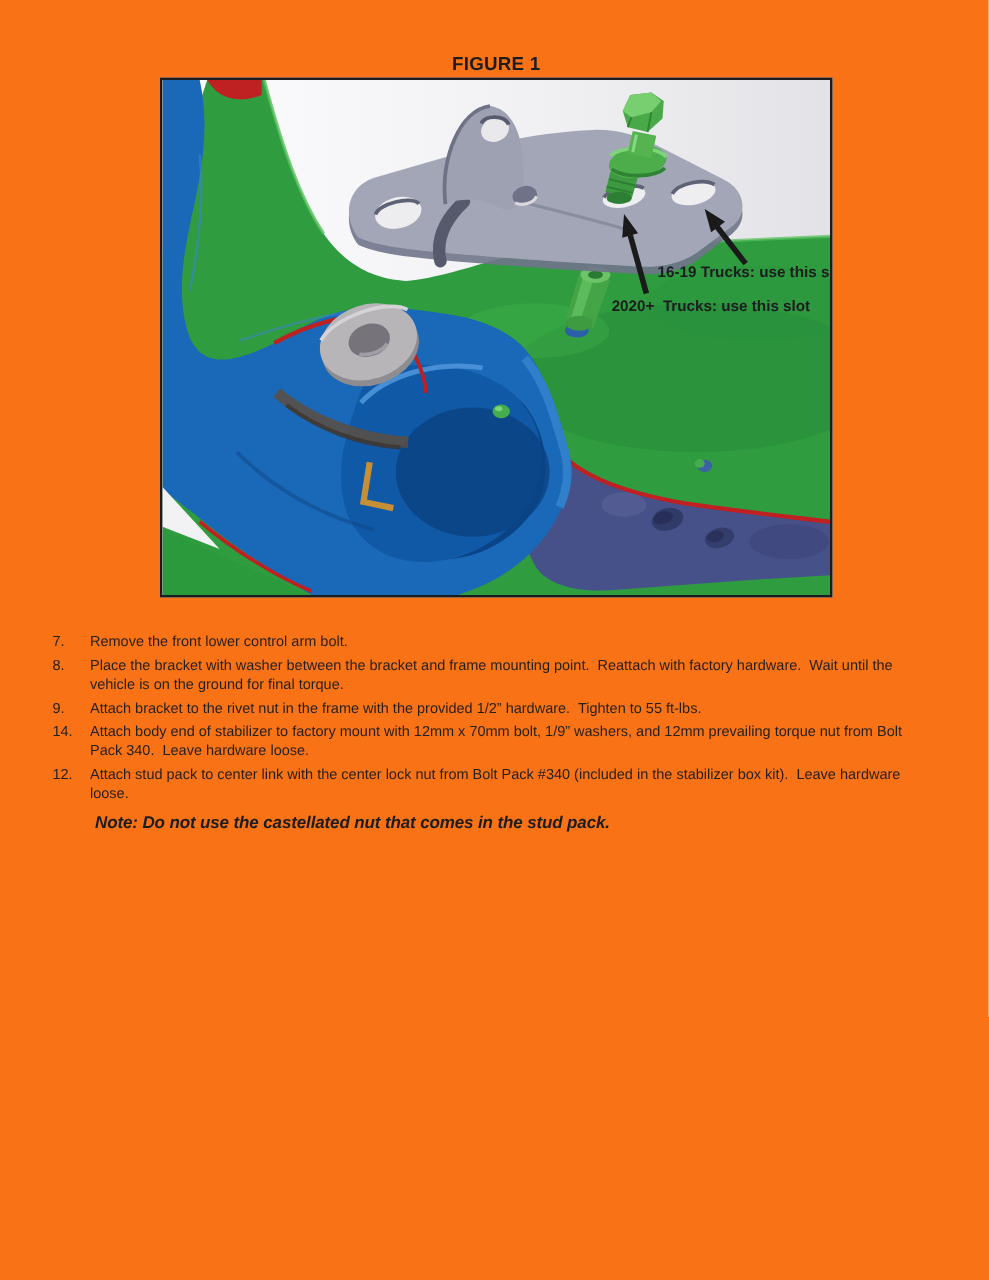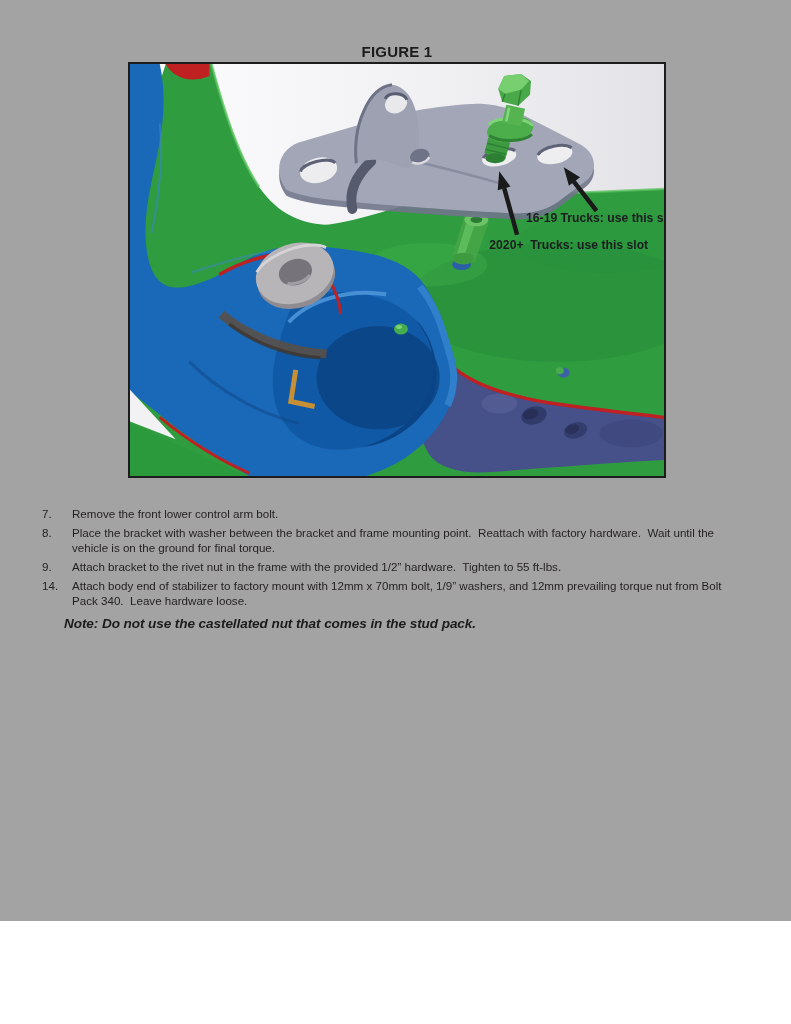--- a/index.html
+++ b/index.html
@@ -1,37 +1,37 @@
 <!DOCTYPE html>
 <html><head>
 <meta charset="utf-8">
 <style>
   html,body{margin:0;padding:0;background:#ffffff;}
   .page{
-    position:relative;width:791px;height:921px;background:#a3a3a3;
+    position:relative;width:791px;height:1024px;background:#f97316;
     font-family:"Liberation Sans",sans-serif;color:#231f20;overflow:hidden;
   }
   .figure-title{
     position:absolute;left:128px;top:43px;width:538px;text-align:center;
     font-size:15px;font-weight:bold;letter-spacing:.2px;color:#1c1c1c;
   }
   .figure-frame{
     position:absolute;left:128px;top:62px;width:538px;height:416px;
     border:2px solid #1c1c1c;box-sizing:border-box;overflow:hidden;background:#f4f4f6;
   }
   .figure-frame svg{display:block;width:100%;height:100%;}
   .instructions{
     position:absolute;left:42px;top:506px;width:708px;
     font-size:11.6px;line-height:15px;
   }
   .item{display:flex;margin-bottom:4px;}
   .item .num{width:30px;flex:none;}
   .item .txt{flex:1;white-space:pre-wrap;}
   .note{
-    margin-left:22px;margin-top:8px;font-size:13.6px;font-weight:bold;
+    margin-left:34px;margin-top:8px;font-size:13.6px;font-weight:bold;
     font-style:italic;letter-spacing:-.1px;color:#1c1c1c;
   }
   .callout{font-family:"Liberation Sans",sans-serif;font-weight:bold;font-size:12.3px;}
 </style>
 </head>
 <body>
 
 <div class="page">
 
   <div class="figure-title">FIGURE 1</div>
@@ -208,17 +208,21 @@
     <span class="num">9.</span>
     <span class="txt">Attach bracket to the rivet nut in the frame with the provided 1/2” hardware.  Tighten to 55 ft-lbs.</span>
   </div>
 
 
   <div class="item">
     <span class="num">14.</span>
     <span class="txt">Attach body end of stabilizer to factory mount with 12mm x 70mm bolt, 1/9” washers, and 12mm prevailing torque nut from Bolt Pack 340.  Leave hardware loose.</span>
   </div>
 
+  <div class="item">
+    <span class="num">12.</span>
+    <span class="txt">Attach stud pack to center link with the center lock nut from Bolt Pack #340 (included in the stabilizer box kit).  Leave hardware loose.</span>
+  </div>
 </div>
     <div class="note">Note: Do not use the castellated nut that comes in the stud pack.</div>
   </div>
 
 </div>
 
 </body></html>

